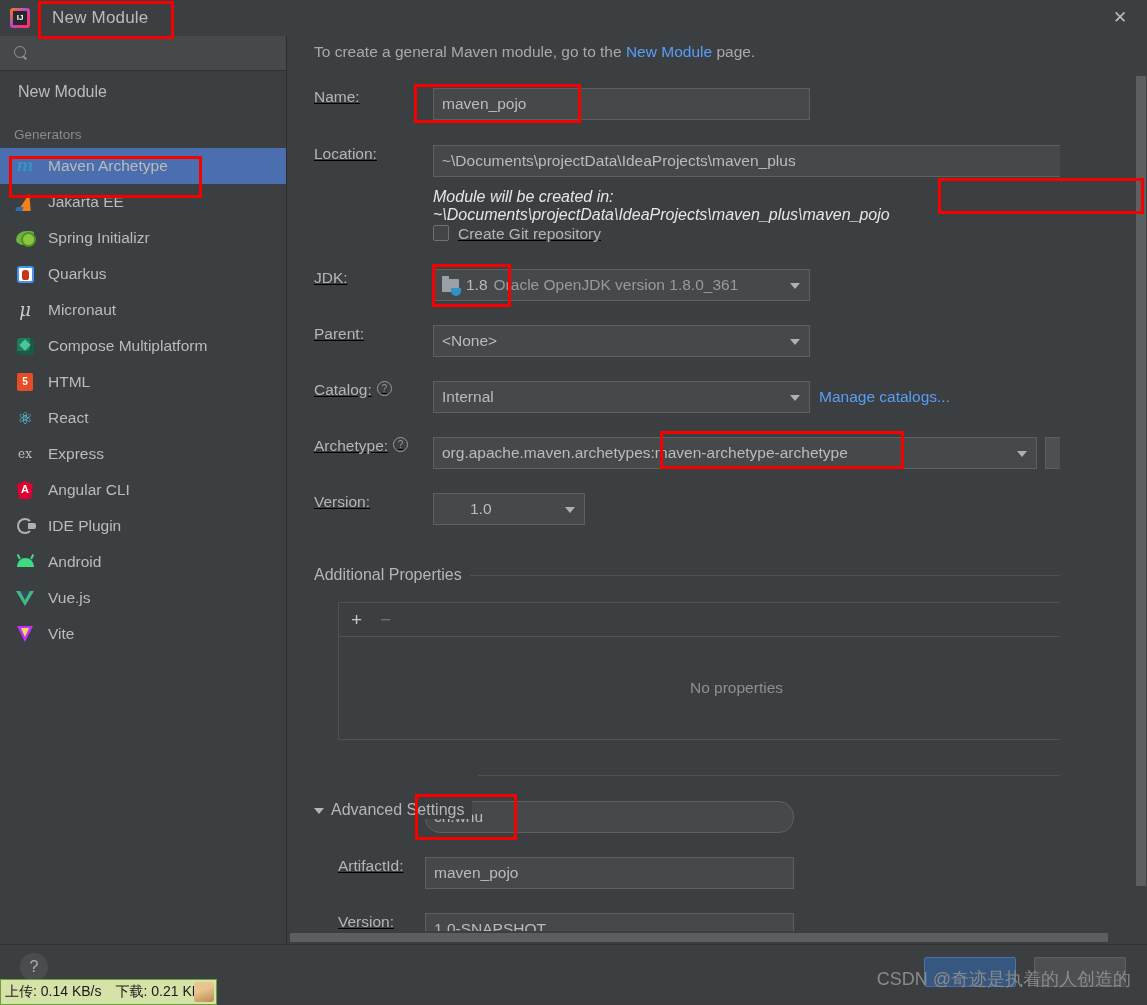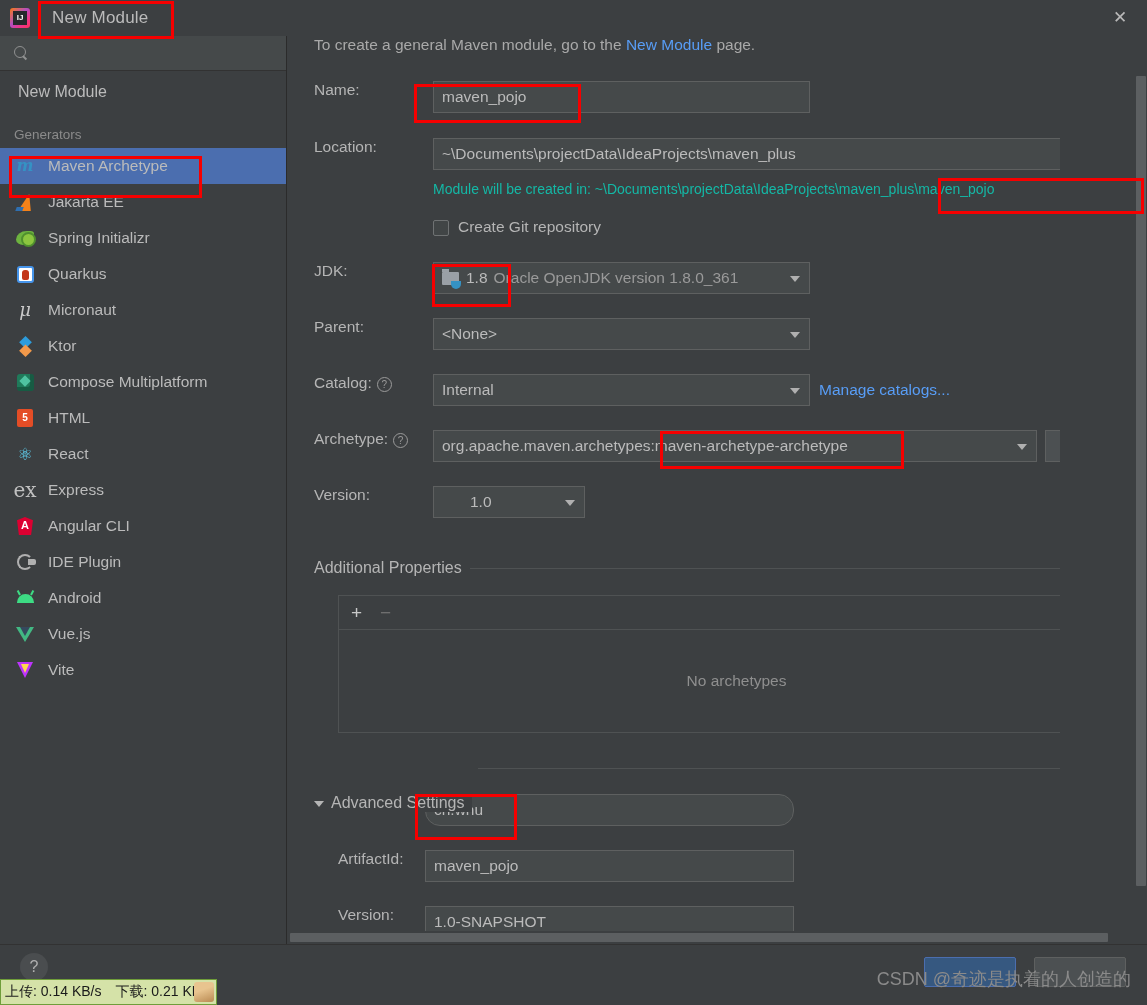--- a/index.html
+++ b/index.html
@@ -91,21 +91,21 @@
   .ic-ktor { width: 15px; height: 15px; position: relative; transform: rotate(45deg); }
   .ic-ktor::before { content:""; position:absolute; left:0; top:0; width:9px; height:9px; background:#2d9cdb; }
   .ic-ktor::after { content:""; position:absolute; left:6px; top:6px; width:9px; height:9px; background:#f2994a; }
   .ic-compose { width: 17px; height: 17px; background: #1f7a5a; border-radius: 3px; position: relative;
       box-shadow: inset -4px -4px 0 rgba(0,0,0,.25); }
   .ic-compose::after { content:""; position:absolute; left:4px; top:3px; width:8px; height:8px;
       background:#4fc3a1; transform: rotate(45deg); }
   .ic-html { width: 16px; height: 18px; background: #e44d26; color: #fff; font-size: 10px;
       font-weight: bold; text-align: center; line-height: 18px; border-radius: 2px; }
   .ic-react { color: #61dafb; font-size: 17px; }
-  .ic-express { color: #c0c0c0; font-size: 20px; font-family: "DejaVu Serif", serif; }
+  .ic-express { color: #c0c0c0; font-size: 12px; font-family: "DejaVu Serif", serif; }
   .ic-angular { width: 16px; height: 18px; background: #dd0031; color: #fff; font-size: 11px;
       font-weight: bold; text-align: center; line-height: 17px;
       clip-path: polygon(50% 0, 100% 18%, 88% 100%, 50% 100%, 12% 100%, 0 18%); }
   .ic-ideplugin { width: 16px; height: 16px; border: 2px solid #b0b0b0; border-radius: 50%;
       border-right-color: transparent; position: relative; }
   .ic-ideplugin::after { content:""; position:absolute; right:-5px; top:3px; width:8px; height:6px;
       background:#b0b0b0; border-radius: 0 2px 2px 0; }
   .ic-android { width: 17px; height: 9px; background: #3ddc84; border-radius: 9px 9px 0 0; position: relative; }
   .ic-android::before, .ic-android::after { content:""; position:absolute; top:-4px; width:2px; height:5px;
       background:#3ddc84; transform-origin: bottom; }
@@ -115,27 +115,27 @@
       border-top: 15px solid #42b883; position: relative; }
   .ic-vue::after { content:""; position:absolute; left:-5px; top:-15px; width:0; height:0;
       border-left:5px solid transparent; border-right:5px solid transparent; border-top:9px solid #35495e; }
   .ic-vite { width: 0; height: 0; border-left: 8px solid transparent; border-right: 8px solid transparent;
       border-top: 16px solid #bd34fe; position: relative; }
   .ic-vite::after { content:""; position:absolute; left:-4px; top:-14px; width:0; height:0;
       border-left:4px solid transparent; border-right:4px solid transparent; border-top:9px solid #ffd84f; }
 
   
   .content {
-    position: absolute; left: 288px; top: 29px; width: 772px; height: 908px;
+    position: absolute; left: 288px; top: 36px; width: 772px; height: 908px;
     background: #3c3f41; overflow: hidden;
   }
   .intro { position: absolute; left: 26px; top: 7px; font-size: 15.5px; color: #a9a9a9; }
   .intro a { color: #589df6; text-decoration: none; }
 
-  .row { position: absolute; display: flex; align-items: flex-end; }
+  .row { position: absolute; display: flex; align-items: flex-start; text-decoration: underline; }
   .lbl { font-size: 15.5px; color: #b5b5b5; }
 
   .field {
     background: #45494a; border: 1px solid #5e6060; height: 32px;
     display: flex; align-items: center; padding: 0 8px;
     font-size: 15.5px; color: #bbbbbb;
   }
   .combo {
     background: #45494a; border: 1px solid #5e6060; height: 32px;
     display: flex; align-items: center; padding: 0 8px;
@@ -144,21 +144,21 @@
   .caret {
     position: absolute; right: 9px; top: 50%; margin-top: -2px;
     width: 0; height: 0; border-left: 5px solid transparent;
     border-right: 5px solid transparent; border-top: 6px solid #b0b0b0;
   }
   .btn-sec {
     background: #4c5052; border: 1px solid #5e6060; height: 32px;
     display: flex; align-items: center; justify-content: center;
     font-size: 15px; color: #bbbbbb; padding: 0 12px;
   }
-  .hint { position: absolute; font-size: 14px; color: #14b8a6; }
+  .hint { position: absolute; font-size: 16px; color: #e5e5e5; font-style: italic; }
   .link { color: #589df6; font-size: 15.5px; text-decoration: none; }
 
   .help-icon {
     display: inline-block; width: 15px; height: 15px; border: 1.4px solid #9a9a9a;
     border-radius: 50%; color: #9a9a9a; font-size: 10px; line-height: 13px;
     text-align: center; margin-left: 5px; vertical-align: middle;
   }
 
   .checkbox {
     width: 16px; height: 16px; border: 1.5px solid #6f7273; background: #414546;
@@ -294,26 +294,20 @@
       <span>Quarkus</span>
     </div>
     <div class="gen-item">
       <span class="gen-icon">
           <span class="ic-micronaut">μ</span>
         </span>
       <span>Micronaut</span>
     </div>
     <div class="gen-item">
       <span class="gen-icon">
-          <span class="ic-ktor"></span>
-        </span>
-      <span>Ktor</span>
-    </div>
-    <div class="gen-item">
-      <span class="gen-icon">
           <span class="ic-compose"></span>
         </span>
       <span>Compose Multiplatform</span>
     </div>
     <div class="gen-item">
       <span class="gen-icon">
           <span class="ic-html">5</span>
         </span>
       <span>HTML</span>
     </div>
@@ -440,21 +434,21 @@
     </div>
 
     <div class="section-title" style="left:26px; top:530px;">Additional Properties</div>
     <div class="section-line" style="left:180px; top:539px; width:667px;"></div>
 
     <div class="props-box" style="left:50px; top:566px; width:797px; height:138px;">
       <div class="props-toolbar">
         <span class="tb-plus">+</span>
         <span class="tb-minus">−</span>
       </div>
-      <div class="props-empty">No archetypes</div>
+      <div class="props-empty">No properties</div>
     </div>
 
     <div class="section-title" style="left:26px; top:730px;margin-top:35px;">
       <span class="chev"></span><span>Advanced Settings</span>
     </div>
     <div class="section-line" style="left:190px; top:739px; width:657px;"></div>
 
     <div class="row" style="left:50px; top:765px;">
       <span class="lbl" style="width:86px;">GroupId:</span>
     </div>

